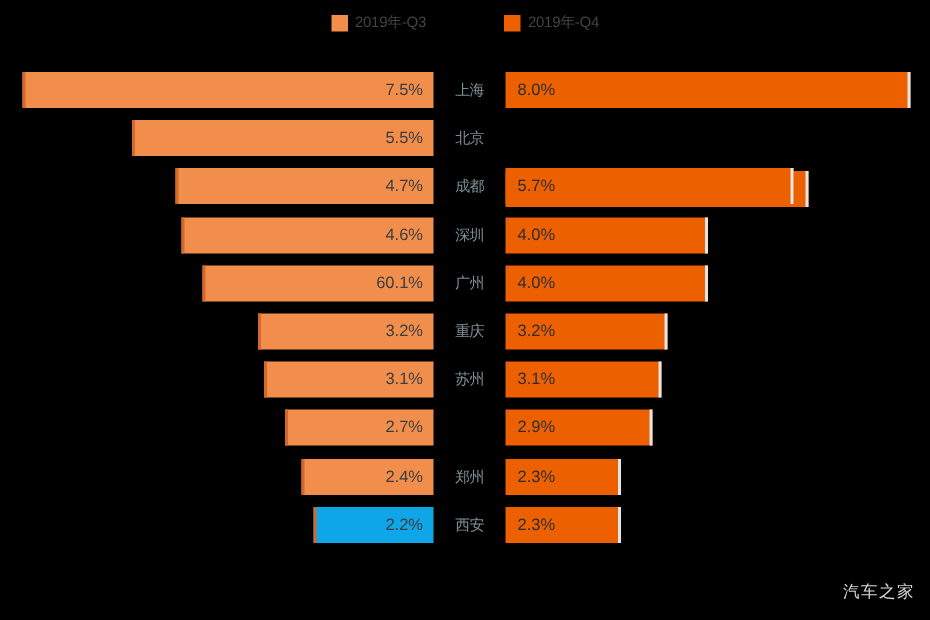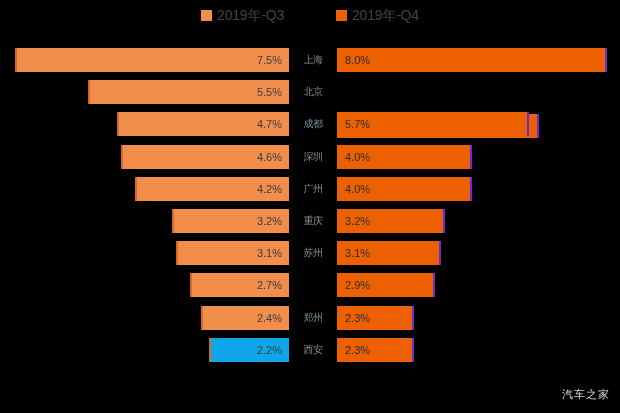--- a/index.html
+++ b/index.html
@@ -32,21 +32,21 @@
     display: flex;
     align-items: center;
     gap: 5px;
   }
   .legend-swatch {
     width: 11px;
     height: 11px;
     flex: 0 0 auto;
   }
   .legend-label {
-    font-size: 14px;
+    font-size: 10px;
     color: #4a4a4a;
     letter-spacing: -0.2px;
     white-space: nowrap;
     line-height: 11px;
     opacity: 0.92;
   }
 
   
   #plot {
     position: absolute;
@@ -115,21 +115,21 @@
     top: 0;
     width: 283px;
     height: 24px;
   }
   .bar-right {
     position: absolute;
     left: 0;
     top: 0;
     height: 24px;
     background: #EC6000;
-    border-right: 2px solid #6d28d9;
+    border-right: 2px solid #e5e5e5;
     box-sizing: border-box;
     display: flex;
     align-items: center;
     justify-content: flex-start;
   }
   .bar-right .val {
     font-size: 11px;
     color: #2e2e2e;
     padding-left: 8px;
     white-space: nowrap;
@@ -211,21 +211,21 @@
         <div class="center-label">深圳</div>
         <div class="right-half">
           <div class="bar-right" style="width: 135px; background: rgb(236, 96, 0);">
             <span class="val">4.0%</span>
           </div>
         </div>
       </div>
       <div class="row" style="top: 130.8px;">
         <div class="left-half">
           <div class="bar-left" style="width: 154px; background: rgb(242, 142, 76);">
-            <span class="val">4.2%</span>
+            <span class="val">60.1%</span>
           </div>
         </div>
         <div class="center-label">广州</div>
         <div class="right-half">
           <div class="bar-right" style="width: 135px; background: rgb(236, 96, 0);">
             <span class="val">4.0%</span>
           </div>
         </div>
       </div>
       <div class="row" style="top: 163px;">

